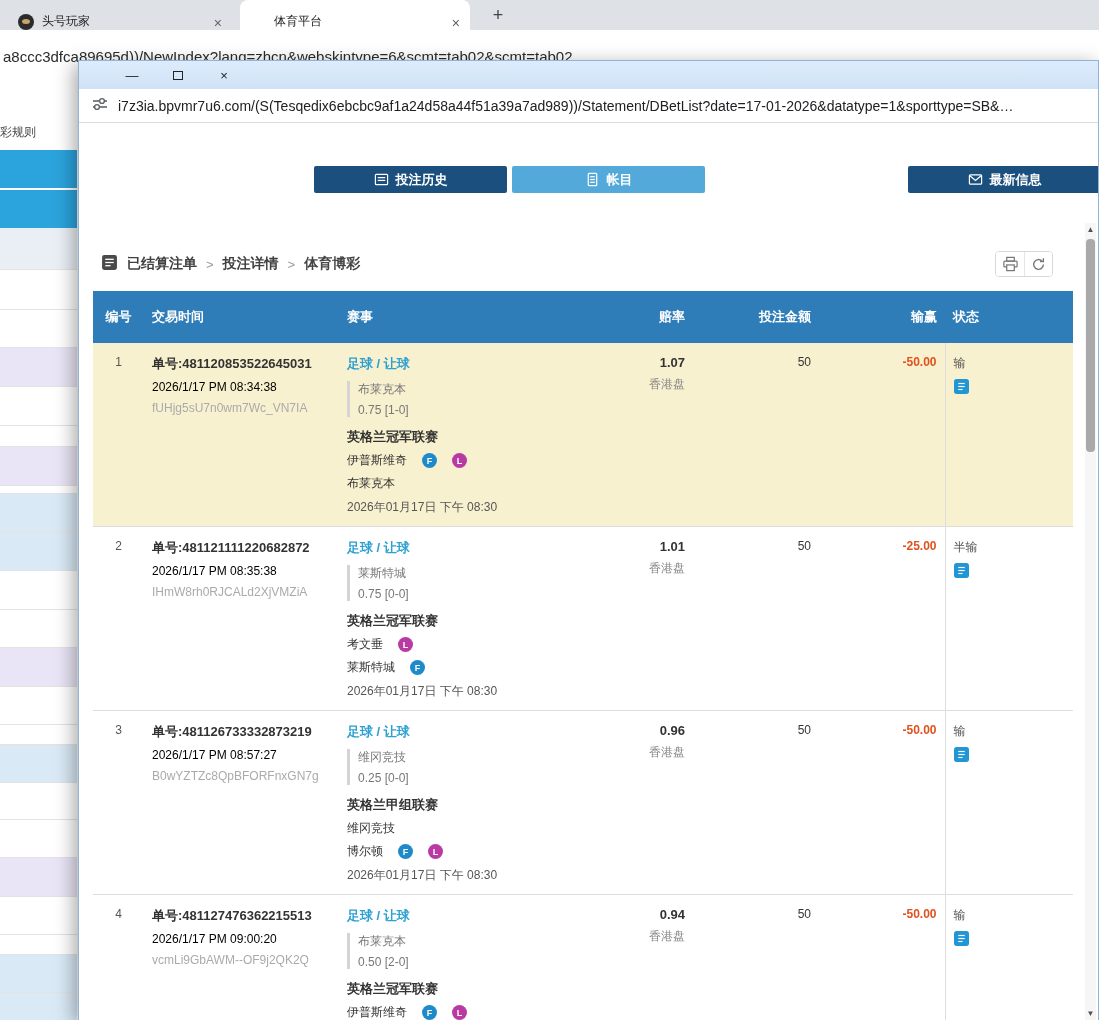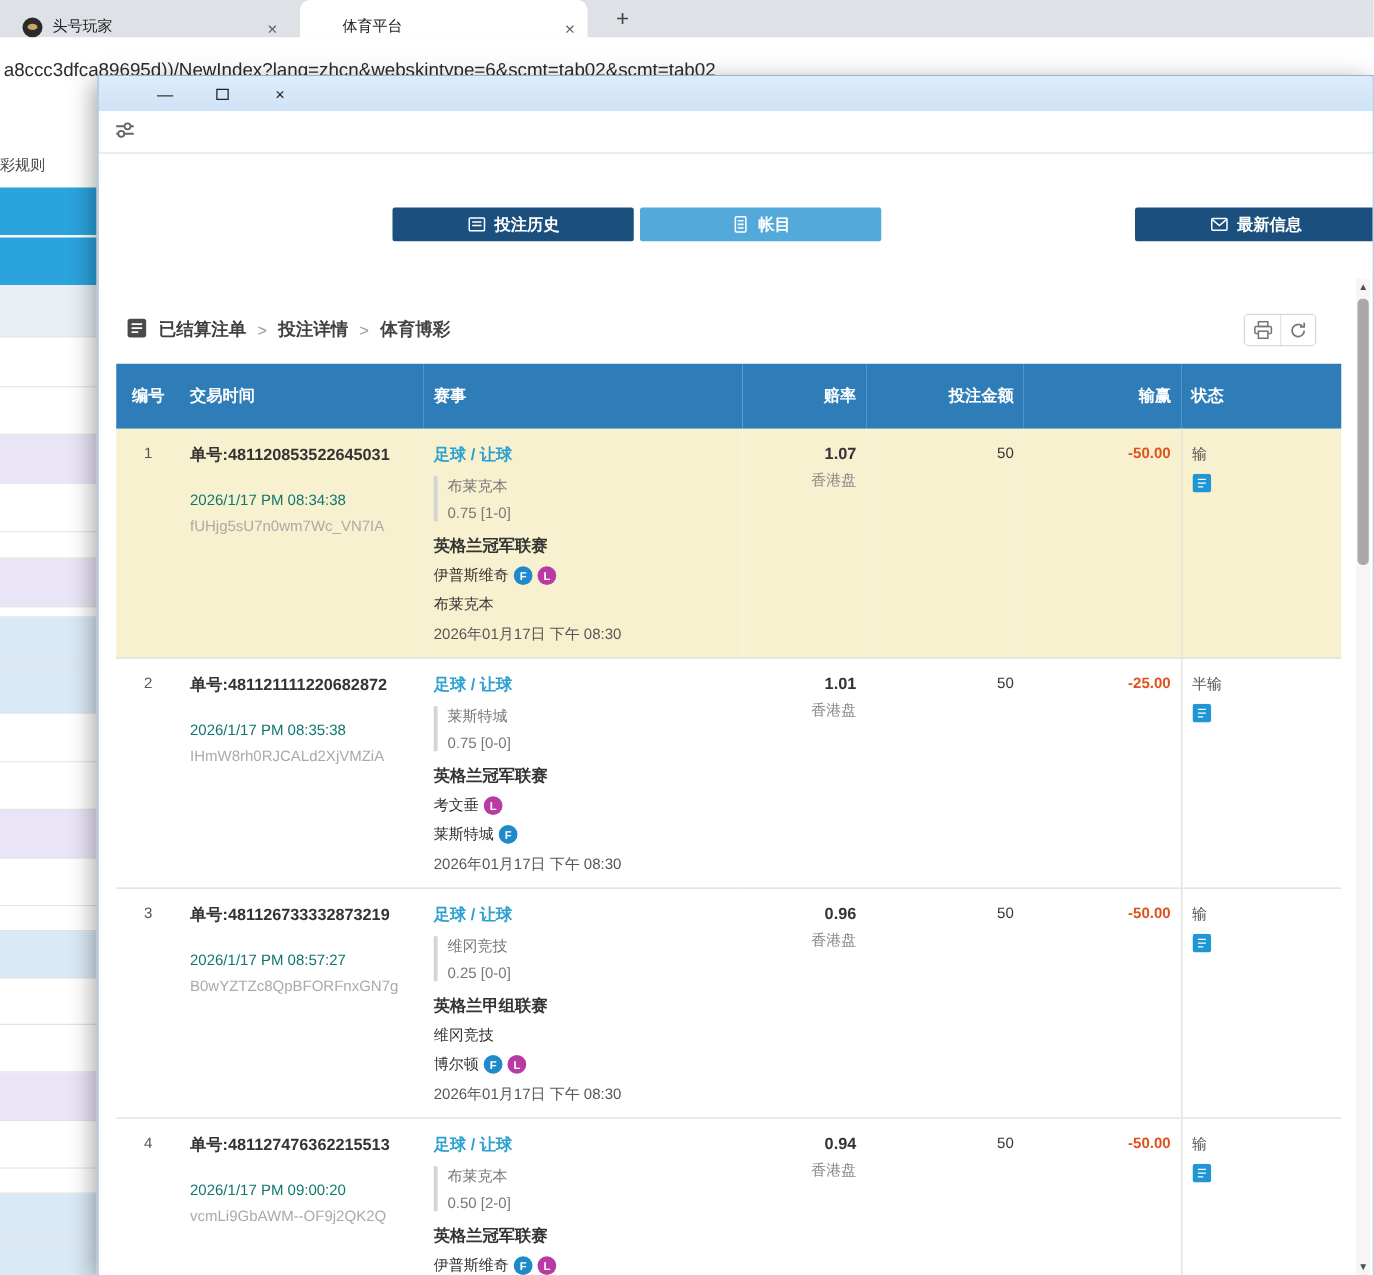--- a/index.html
+++ b/index.html
@@ -81,27 +81,27 @@
   .bet-table thead th {
     background:#2e7cb8; color:#fff; font-size:13px; font-weight:bold;
     height:26px; padding:17px 8px; text-align:left; white-space:nowrap;
   }
   .bet-table thead th.t-center{ text-align:center; }
   .bet-table thead th.t-right{ text-align:right; }
   .bet-table tbody td { vertical-align:top; padding:12px 8px 10px; border-bottom:1px solid #ddd; font-size:12px; }
   .bet-table tbody tr.highlight td { background:#f8f1cf; }
   .col-num { text-align:center; color:#555; font-size:13px; }
   .order-no { font-weight:bold; color:#333; font-size:13px; white-space:nowrap; }
-  .trade-time { color:#0f766e; margin-top:20px; }
+  .trade-time { color:#000000; margin-top:7px; }
   .ref-code { color:#aaa; margin-top:7px; }
   .bet-link { color:#2ba0d1; font-weight:bold; font-size:13px; cursor:pointer; text-decoration:none; }
   .pick-block { margin-top:8px; border-left:3px solid #d4d4d4; padding-left:8px; color:#777; }
   .pick-block .handicap { margin-top:5px; }
   .league { font-weight:bold; color:#333; font-size:13px; margin-top:11px; }
-  .team-line { margin-top:6px; color:#333; display:flex; align-items:center; gap:4px; }
+  .team-line { margin-top:6px; color:#333; display:flex; align-items:center; gap:15px; }
   .badge {
     display:inline-flex; align-items:center; justify-content:center;
     width:15px; height:15px; border-radius:50%; color:#fff;
     font-size:9px; font-weight:bold;
   }
   .badge-F { background:#1f8ac9; }
   .badge-L { background:#b93aa2; }
   .match-time { color:#555; margin-top:7px; }
   .col-odds, .col-amount, .col-winloss { text-align:right; }
   .odds-val { font-weight:bold; color:#333; font-size:13px; }
@@ -187,20 +187,21 @@
     <span>
       <svg width="18" height="18" viewBox="0 0 18 18">
           <g stroke="#5f6368" stroke-width="1.6" fill="none">
             <line x1="2" y1="6" x2="16" y2="6"></line>
             <line x1="2" y1="12" x2="16" y2="12"></line>
           </g>
           <circle cx="11" cy="6" r="2.4" fill="#fff" stroke="#5f6368" stroke-width="1.4"></circle>
           <circle cx="6" cy="12" r="2.4" fill="#fff" stroke="#5f6368" stroke-width="1.4"></circle>
         </svg>
     </span>
+    <span class="url-text">i7z3ia.bpvmr7u6.com/(S(Tesqedix6ebcbc9af1a24d58a44f51a39a7ad989))/Statement/DBetList?date=17-01-2026&amp;datatype=1&amp;sporttype=SB&amp;…</span>
   </div>
 
   <div class="popup-content">
 
     <button class="nav-btn" style="left:235px">
       <svg width="15" height="15" viewBox="0 0 16 16" fill="none" stroke="#fff" stroke-width="1.3">
           <rect x="1.5" y="2.5" width="13" height="11" rx="1"></rect>
           <line x1="4" y1="6" x2="12" y2="6"></line>
           <line x1="4" y1="9" x2="12" y2="9"></line>
         </svg>

